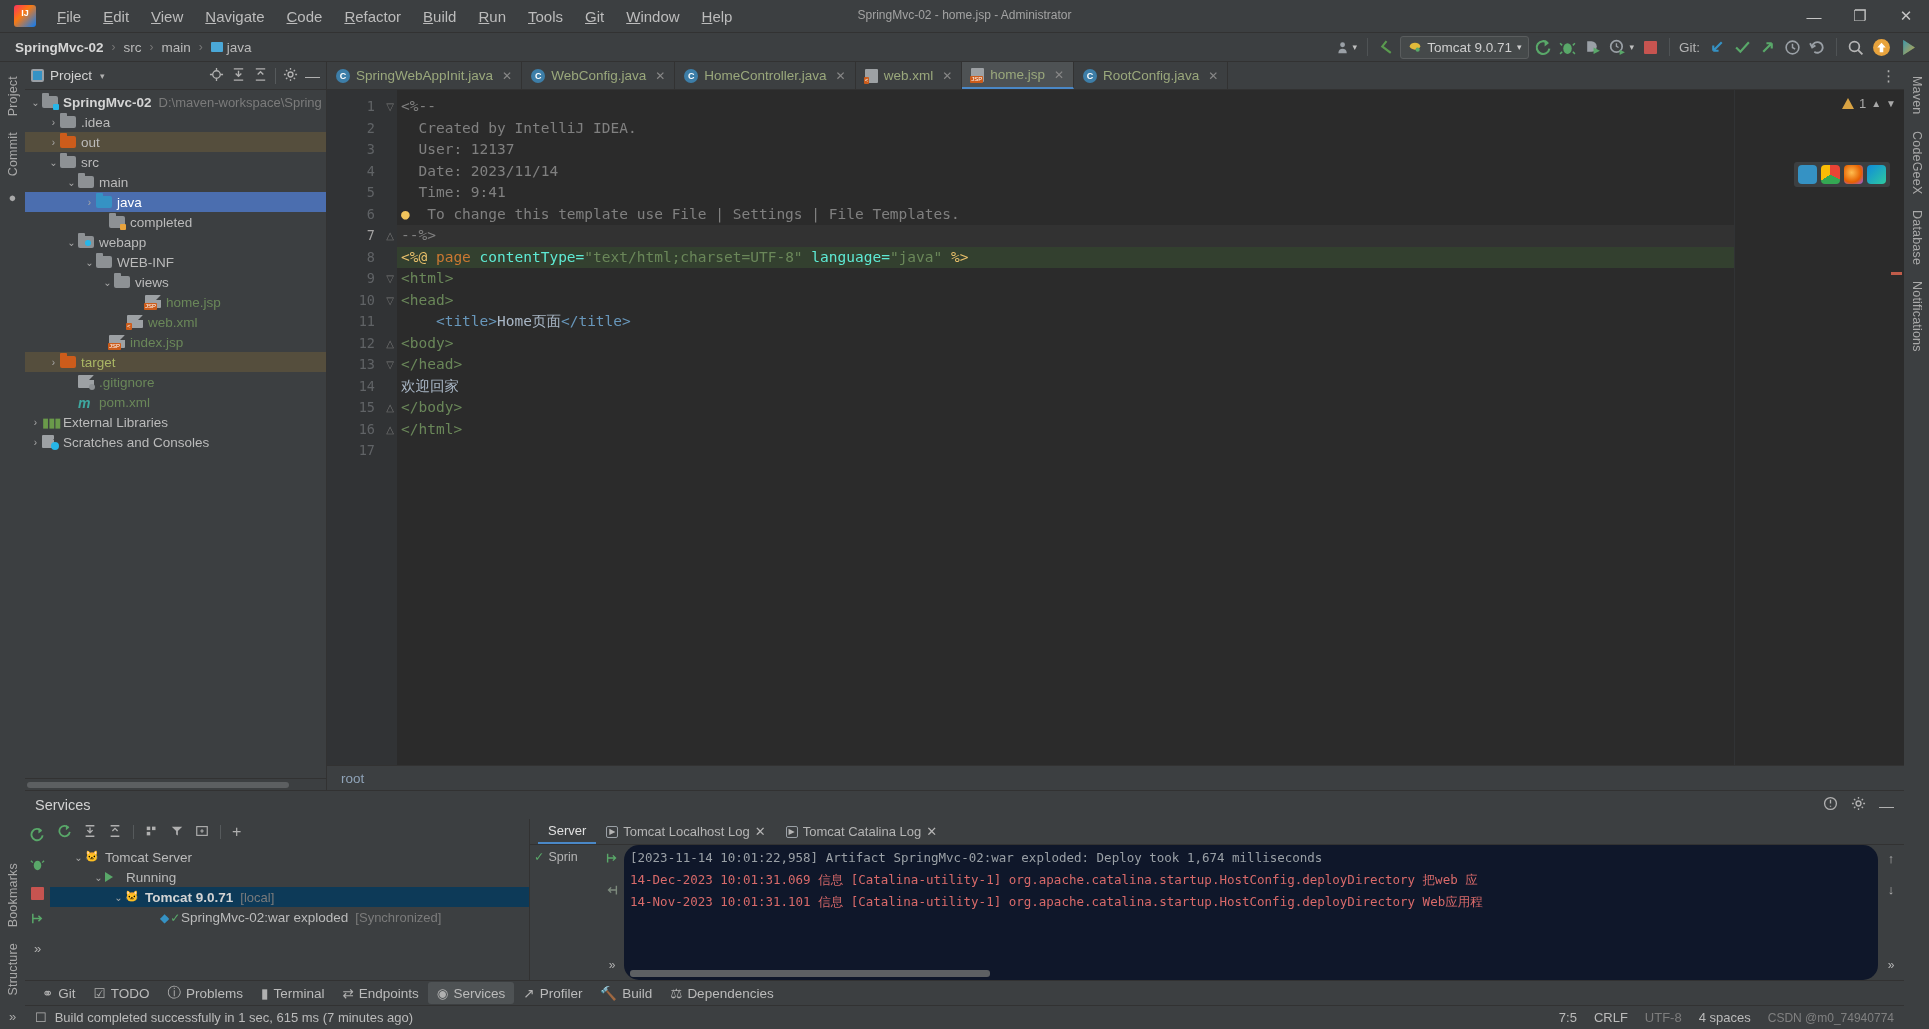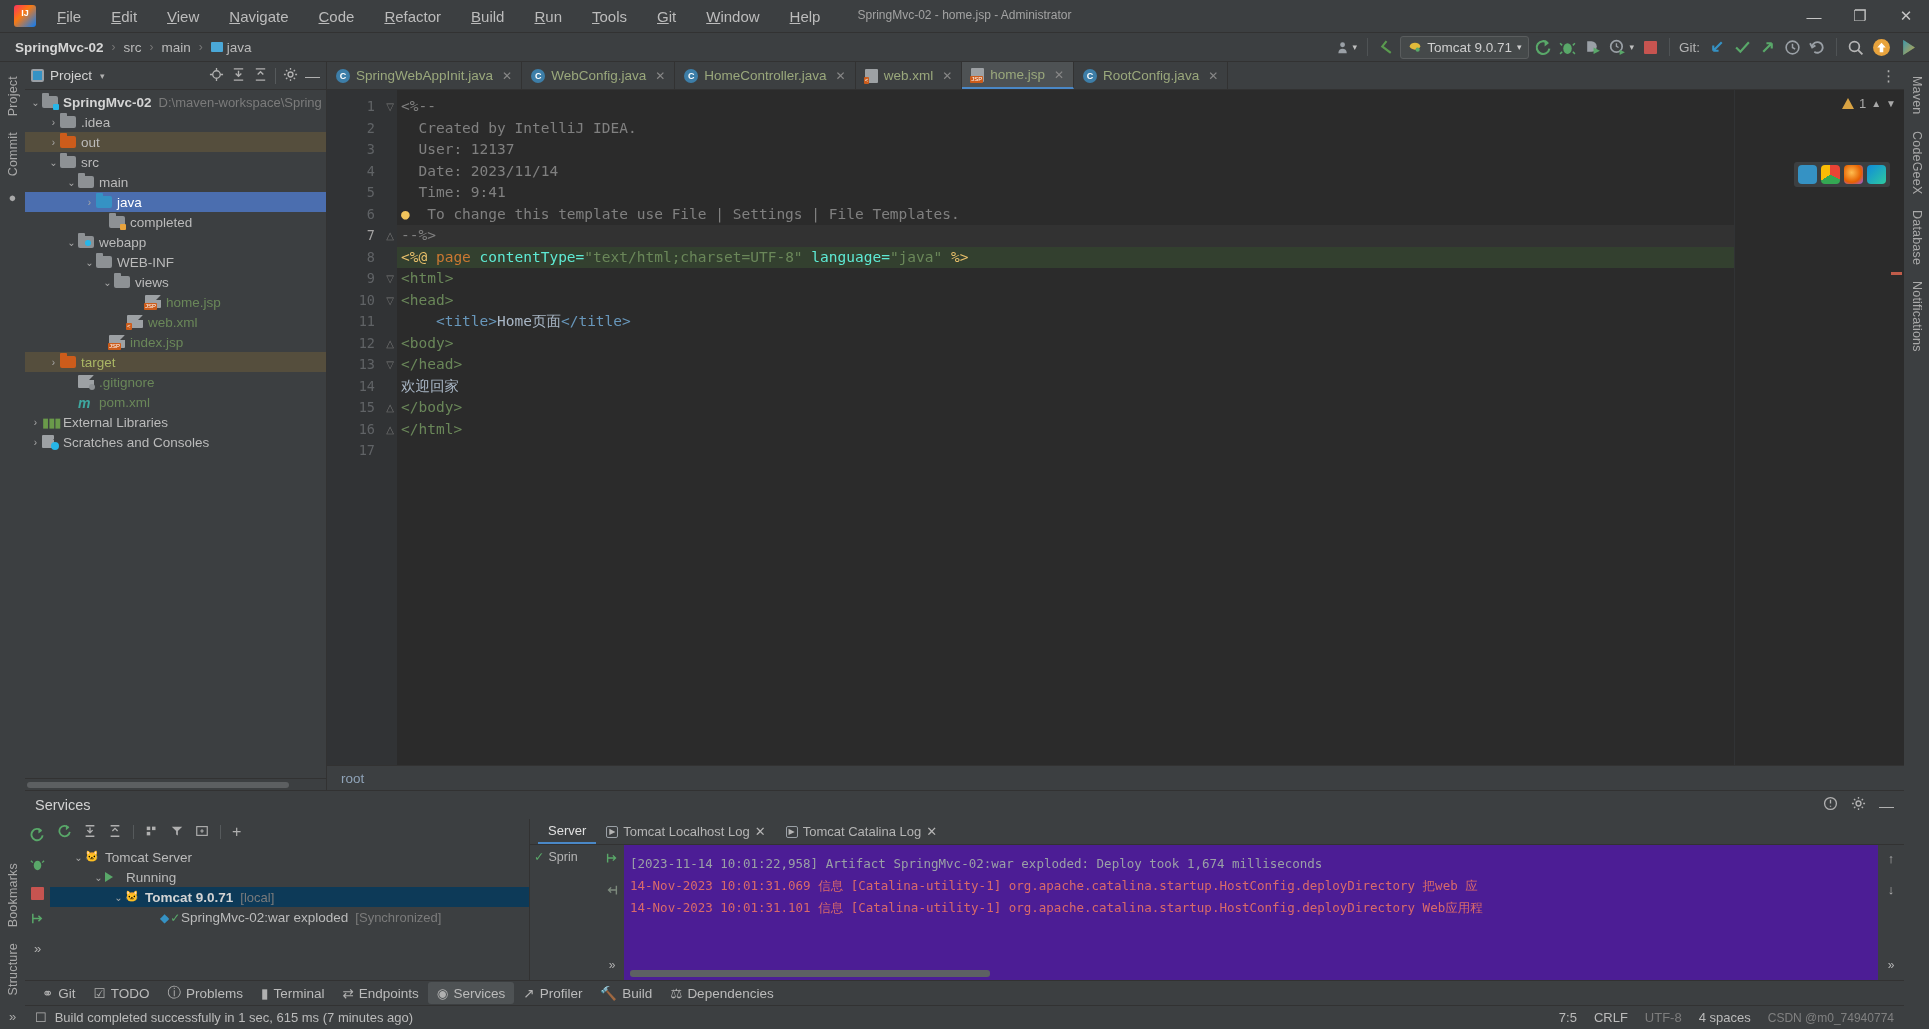--- a/index.html
+++ b/index.html
@@ -7,21 +7,21 @@
     font-family:"Liberation Sans", sans-serif; color:#bbbbbb; }
   .app{ position:relative; width:1929px; height:1029px; display:flex; flex-direction:column; }
 
   
   .titlebar{ height:33px; background:#3c3f41; display:flex; align-items:center;
     border-bottom:1px solid #323232; flex:0 0 33px; }
   .ij-logo{ width:22px; height:22px; margin:0 10px 0 14px; border-radius:3px;
     background:linear-gradient(135deg,#fe315d 0%,#f97a12 40%,#087cfa 100%); position:relative; }
   .ij-logo::after{ content:"IJ"; position:absolute; left:0; right:0; top:3px; text-align:center;
     font-size:9px; font-weight:bold; color:#fff; font-family:"Liberation Sans",sans-serif; }
-  .menu{ display:flex; align-items:flex-start; gap:8px; }
+  .menu{ display:flex; align-items:flex-start; gap:0; }
   .menu-item{ padding:5px 11px; font-size:15px; color:#bcbcbc; white-space:nowrap; }
   .menu-item u{ text-decoration:underline; }
   .win-title{ position:absolute; left:0; right:0; top:8px; text-align:center; font-size:12px;
     color:#a3a3a3; pointer-events:none; }
   .win-btns{ margin-left:auto; display:flex; align-items:center; z-index:3; }
   .win-btn{ width:46px; height:32px; display:flex; align-items:center; justify-content:center;
     font-size:15px; color:#c5c5c5; }
 
   
   .navbar{ height:29px; background:#3c3f41; display:flex; align-items:center;
@@ -142,22 +142,22 @@
   .srow.sel{ background:#0d3a58; }
   .cat{ width:15px; height:13px; flex:0 0 15px; margin-right:5px; position:relative; }
   .cat::before{ content:"🐱"; font-size:11px; position:absolute; left:0; top:-1px; }
   .svc-right{ flex:1 1 auto; display:flex; flex-direction:column; min-width:0; }
   .svc-tabs{ height:26px; display:flex; align-items:center; gap:0; padding-left:8px; border-bottom:1px solid #323232; }
   .svc-tab{ padding:4px 10px; font-size:13px; color:#b5b5b5; display:flex; align-items:center; gap:5px; }
   .svc-tab.active{ color:#e0e0e0; border-bottom:2px solid #4a88c7; }
   .console-wrap{ flex:1 1 auto; display:flex; min-height:0; }
   .con-side{ width:70px; flex:0 0 70px; font-size:12.5px; color:#b5b5b5; padding-top:4px; }
   .con-rail{ width:24px; flex:0 0 24px; display:flex; flex-direction:column; align-items:center; gap:14px; padding-top:6px; }
-  .console{ flex:1 1 auto; background:#4c1d95; font-family:"DejaVu Sans Mono", monospace;
-    font-size:12.5px; overflow:hidden; position:relative; padding:8px 0 0 6px; min-width:0; }
+  .console{ flex:1 1 auto; background:#0f172a; font-family:"DejaVu Sans Mono", monospace;
+    font-size:12.5px; overflow:hidden; position:relative; padding:2px 0 0 6px; min-width:0;border-radius:15px; }
   .conline{ height:22px; line-height:22px; white-space:pre; }
   .conline.gray{ color:#9aa0a6; } .conline.red{ color:#d96a6a; }
   .con-scroll{ position:absolute; left:6px; bottom:3px; width:360px; height:7px; background:#5d6063; border-radius:3px; }
   .con-right{ width:26px; flex:0 0 26px; display:flex; flex-direction:column; align-items:center;
     gap:16px; padding-top:6px; color:#b5b5b5; font-size:13px; }
 
   
   .toolbar-bottom{ height:25px; flex:0 0 25px; background:#3c3f41; display:flex; align-items:center;
     gap:0; padding-left:8px; border-top:1px solid #323232; font-size:13.5px; }
   .tw{ display:flex; align-items:center; gap:5px; padding:3px 9px; color:#bbbbbb; white-space:nowrap; }
@@ -778,21 +778,21 @@
                 <span>
                   <svg width="14" height="14" viewBox="0 0 16 16">
                       <path d="M13 3 v10 M13 8 h-9 M7 5 l-3 3 3 3" stroke="#7d8a7d" stroke-width="1.6" fill="none"></path>
                     </svg>
                 </span>
                 <span style="flex:1 1 auto"></span>
                 <span style="font-size:12px;color:#b0b0b0;padding-bottom:8px;">»</span>
               </div>
               <div class="console">
                 <div class="conline gray">[2023-11-14 10:01:22,958] Artifact SpringMvc-02:war exploded: Deploy took 1,674 milliseconds</div>
-                <div class="conline red">14-Nov-2023 10:01:31.069 信息 [Catalina-utility-1] org.apache.catalina.startup.HostConfig.deployDirectory 把web 应</div>
+                <div class="conline red">14-Dec-2023 10:01:31.069 信息 [Catalina-utility-1] org.apache.catalina.startup.HostConfig.deployDirectory 把web 应</div>
                 <div class="conline red">14-Nov-2023 10:01:31.101 信息 [Catalina-utility-1] org.apache.catalina.startup.HostConfig.deployDirectory Web应用程</div>
                 <div class="con-scroll"></div>
               </div>
               <div class="con-right">
                 <span>↑</span>
                 <span>↓</span>
                 <span style="flex:1 1 auto"></span>
                 <span style="font-size:12px;padding-bottom:8px;">»</span>
               </div>
             </div>

